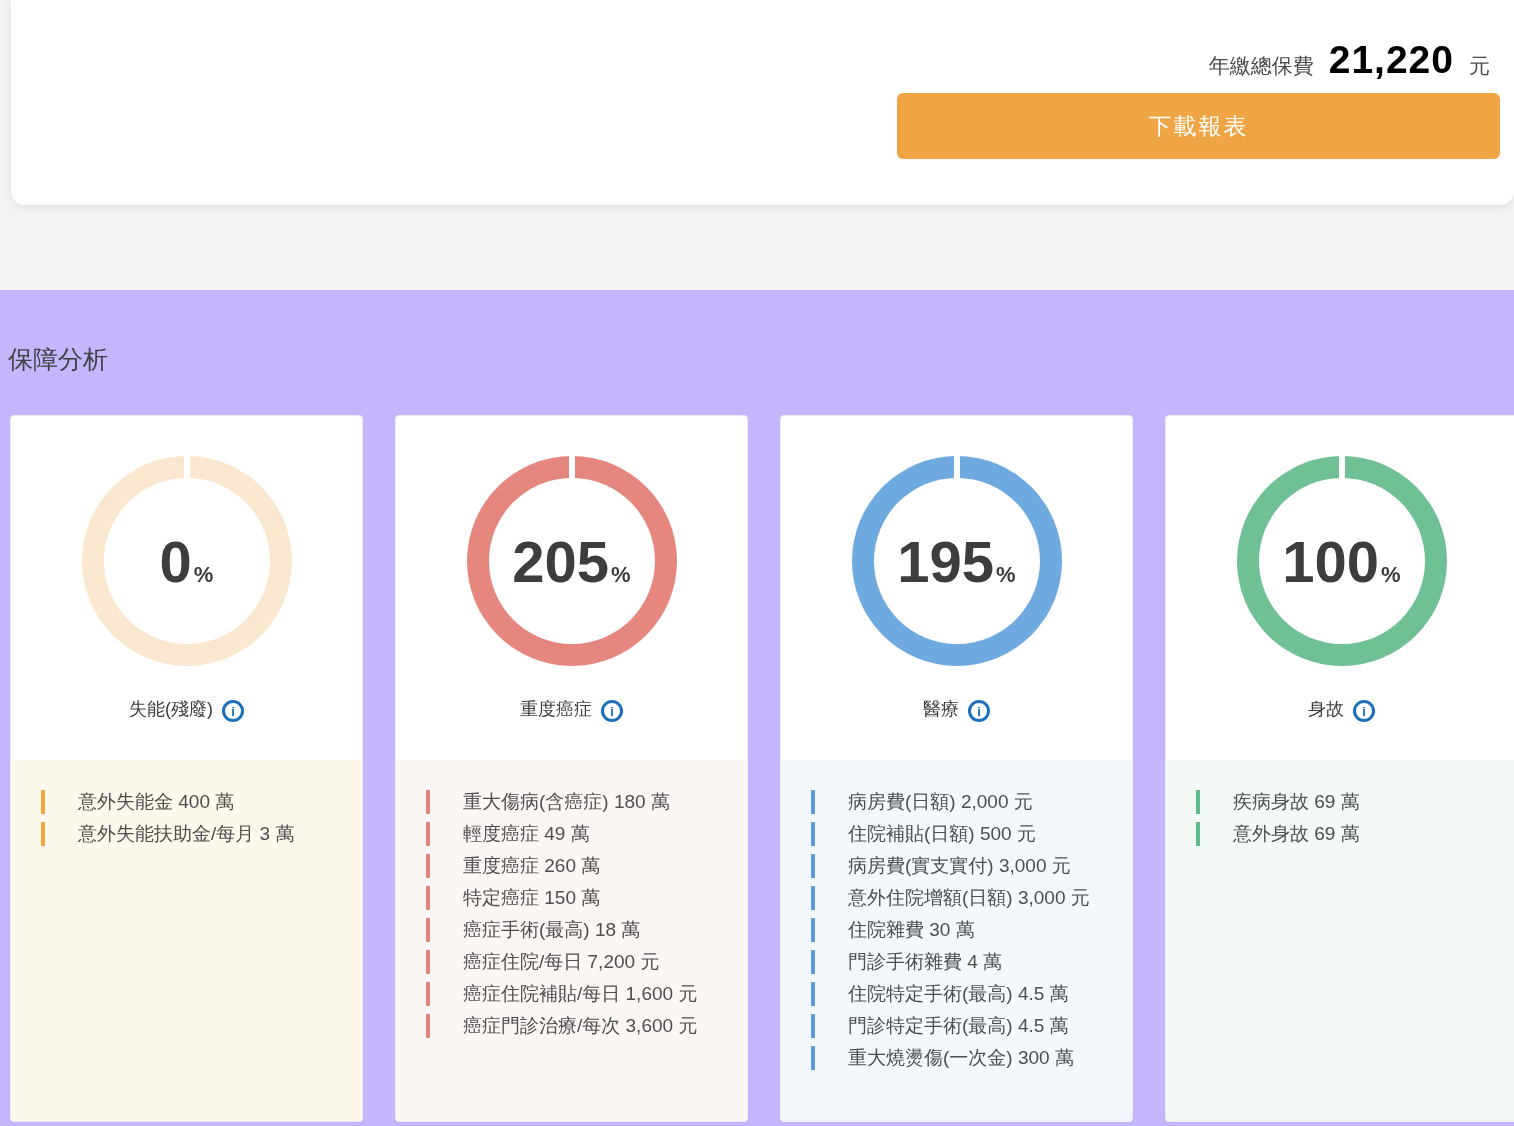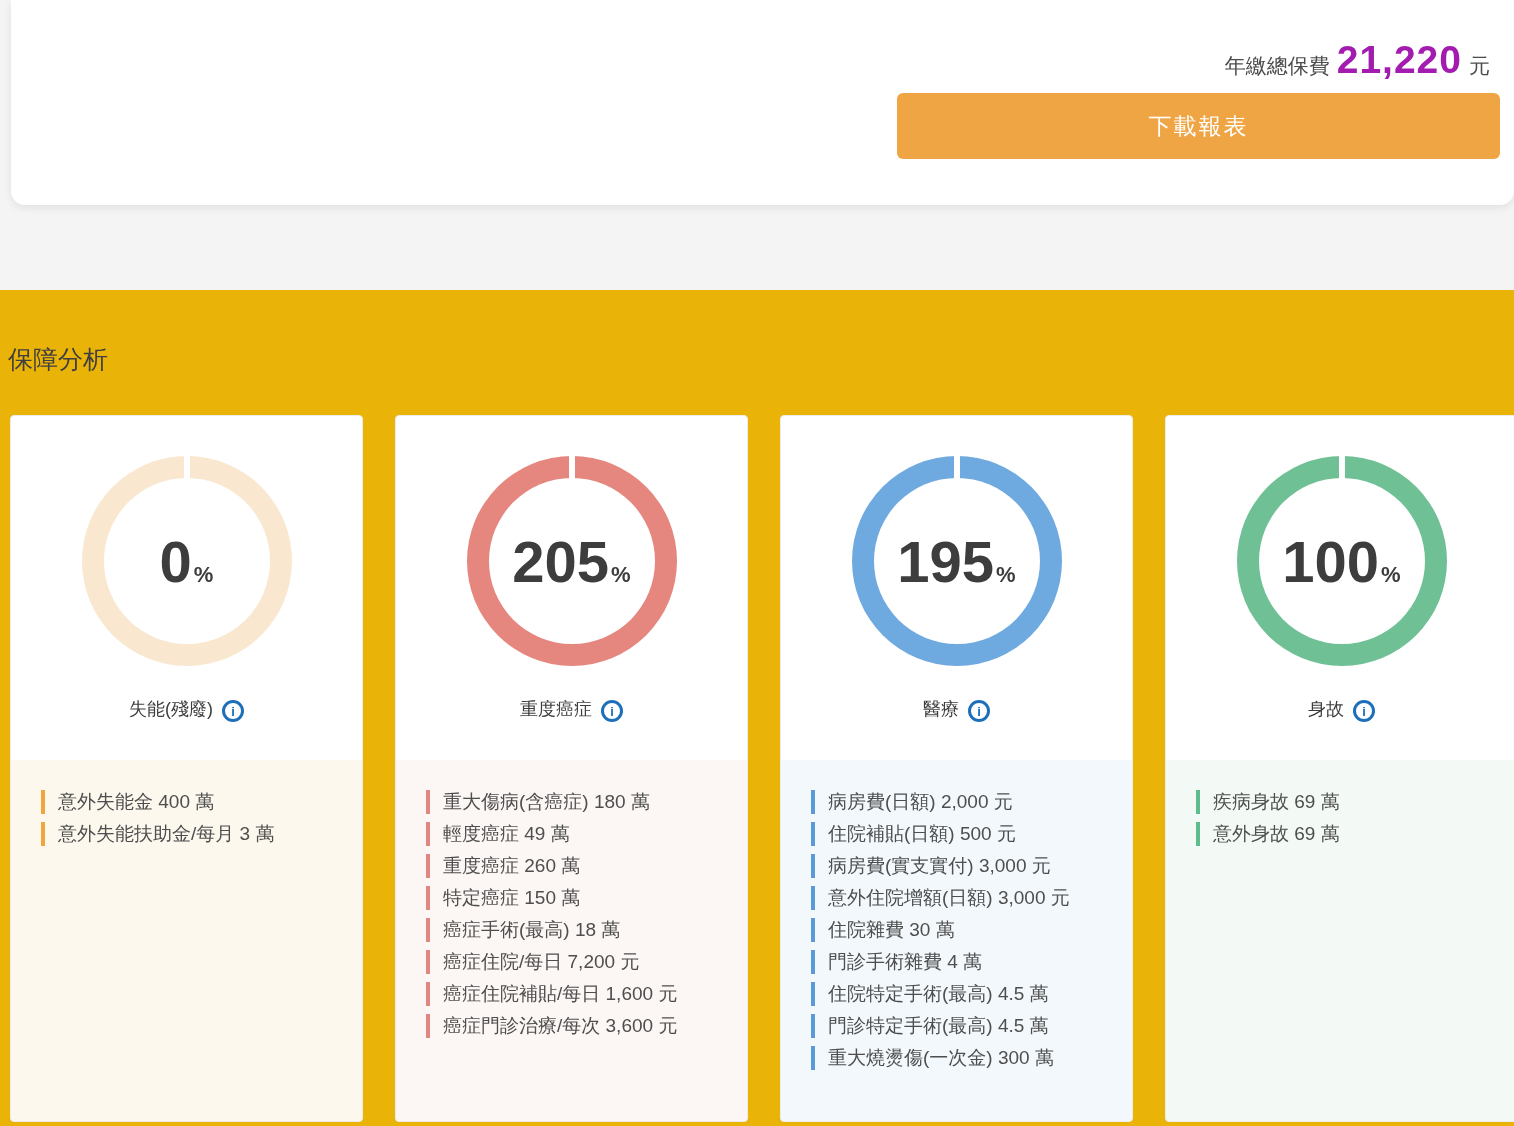--- a/index.html
+++ b/index.html
@@ -20,45 +20,45 @@
     height: 205px;
     background: #ffffff;
     border-radius: 0 0 14px 14px;
     box-shadow: 0 3px 9px rgba(0,0,0,0.08);
   }
   .premium-row {
     position: absolute;
     top: 38px; right: 24px;
     display: flex;
     align-items: baseline;
-    gap: 7px;
+    gap: 15px;
     margin-left: 32px;
   }
   .premium-label, .premium-unit { font-size: 21px; color: #4c4c4c; }
-  .premium-value { font-size: 39px; font-weight: 700; color: #a21caf; letter-spacing: 1px; }
+  .premium-value { font-size: 39px; font-weight: 700; color: #000000; letter-spacing: 1px; }
   .download-btn {
     position: absolute;
     left: 886px; top: 93px;
     width: 603px; height: 66px;
     background: #f0a545;
     border: none;
     border-radius: 6px;
     color: #ffffff;
     font-size: 23px;
     letter-spacing: 2px;
     font-family: "Liberation Sans", sans-serif;
     display: flex; align-items: center; justify-content: center;
     cursor: pointer;
   }
 
   
   .content {
     position: absolute;
     left: 0; top: 290px; right: 0; bottom: 0;
-    background: #eab308;
+    background: #c4b5fd;
   }
   .section-title {
     margin: 53px 0 0 8px;
     font-size: 25px;
     font-weight: 400;
     color: #3f3f3f;
   }
   .cards-row {
     display: flex;
     gap: 32px;
@@ -113,21 +113,21 @@
     font-weight: 700;
     display: flex; align-items: center; justify-content: center;
     margin-top: 4px;
     cursor: pointer;
   }
   .card-list {
     flex: 1;
     background: var(--listbg);
     padding: 30px 10px 0 30px;
   }
-  .item { display: flex; align-items: center; height: 24px; margin-bottom: 8px; }
+  .item { display: flex; align-items: center; height: 24px; margin-bottom: 8px; gap: 20px; }
   .bar { width: 4px; height: 24px; background: var(--bar); margin-right: 13px; flex: 0 0 4px; }
   .itxt { font-size: 19px; color: #4e4e4e; white-space: nowrap; }
 </style>
 </head>
 <body>
 
 <div class="top-card">
   <div class="premium-row">
     <span class="premium-label">年繳總保費</span>
     <span class="premium-value">21,220</span>

